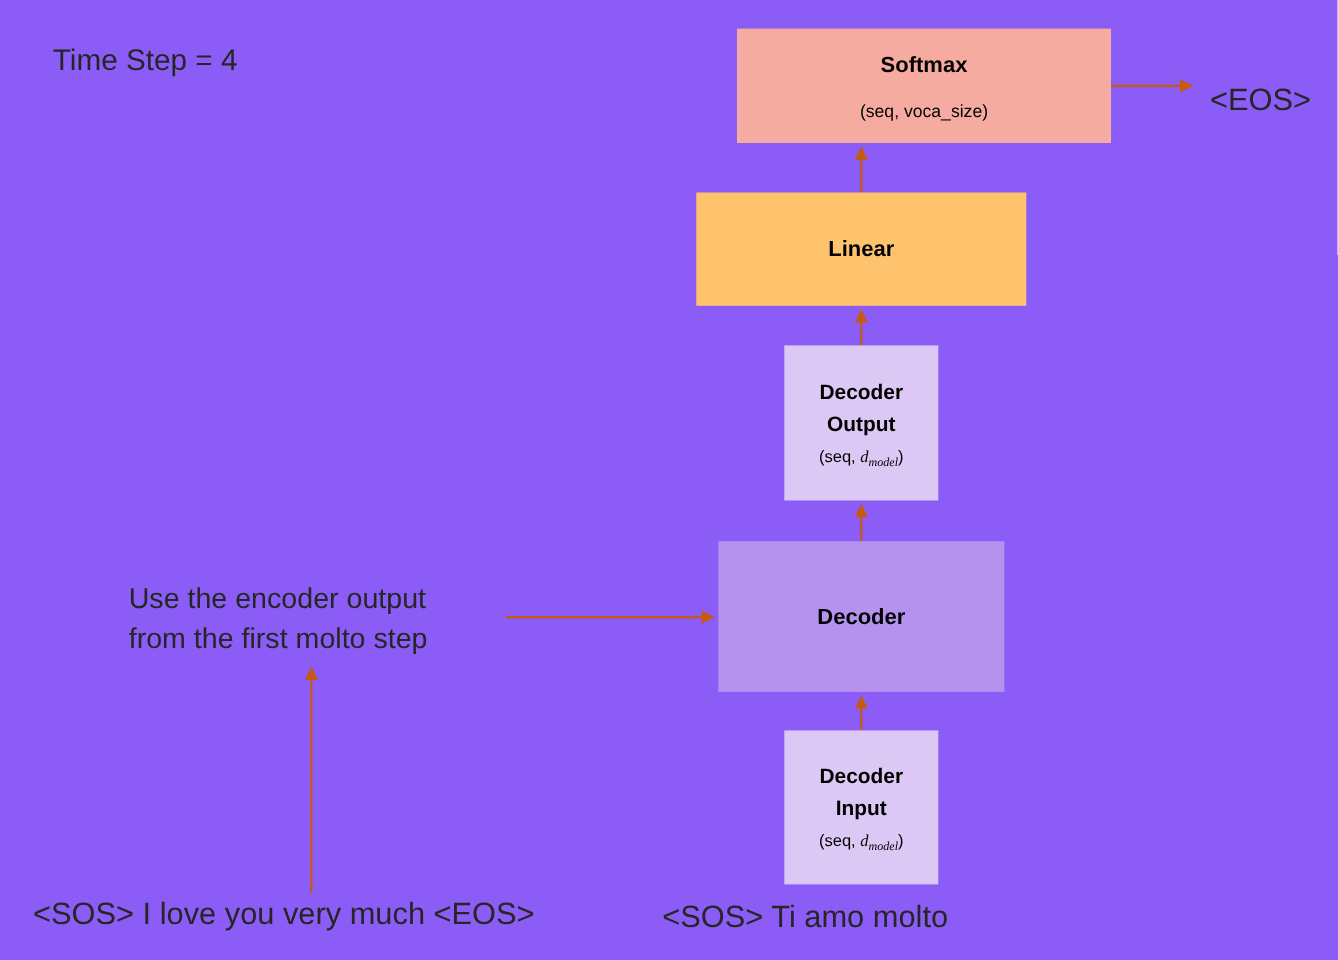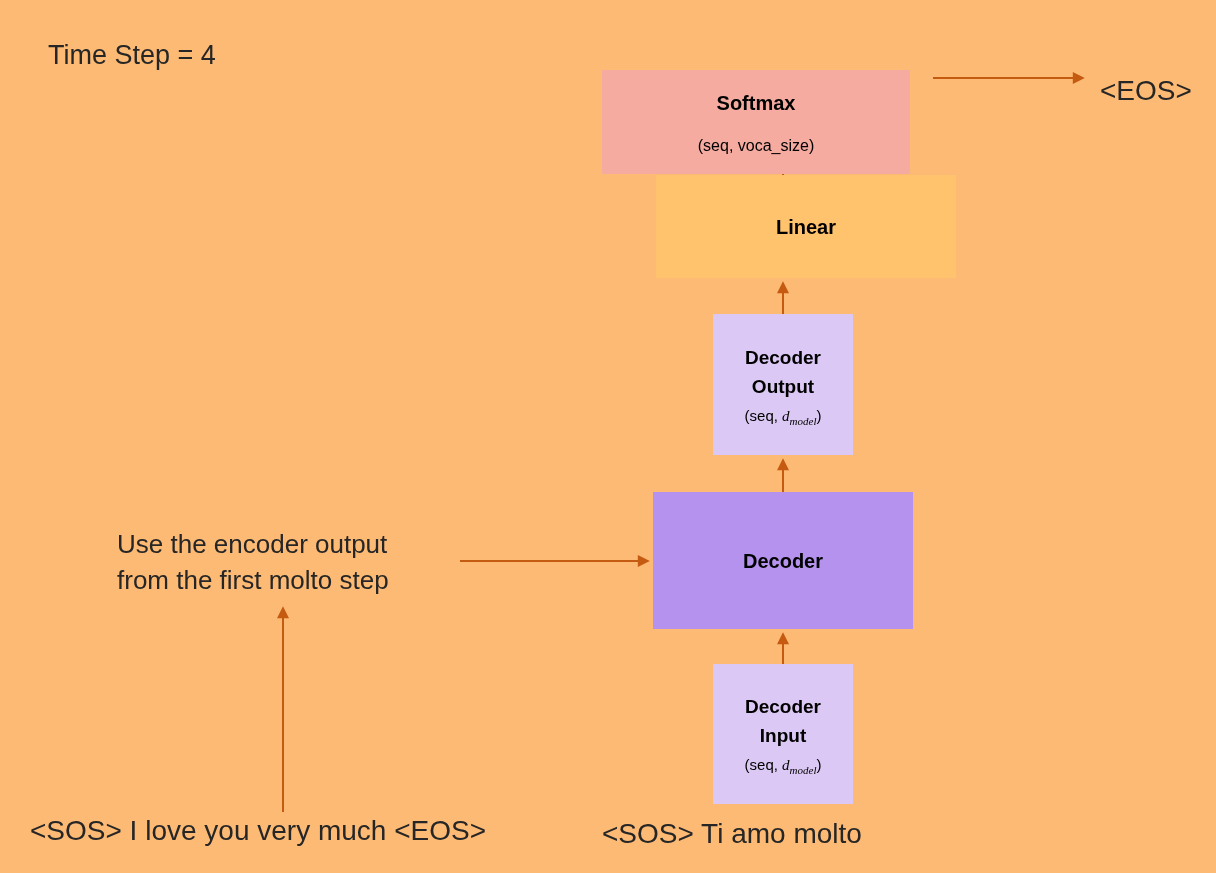--- a/index.html
+++ b/index.html
@@ -10,21 +10,21 @@
     --arrow: #C55A11;
     --text: #262626;
     --label: #000000;
   }
   * { margin: 0; padding: 0; box-sizing: border-box; }
   html, body { background: #ffffff; }
   .canvas {
     position: relative;
     width: 1216px;
     height: 873px;
-    background: #fdba74;
+    background: #8b5cf6;
     font-family: "Liberation Sans", "DejaVu Sans", sans-serif;
     color: var(--text);
     overflow: hidden;
   }
   .arrows-layer {
     position: absolute;
     left: 0; top: 0;
     width: 1216px; height: 873px;
     pointer-events: none;
   }
@@ -55,22 +55,22 @@
   }
   .box.small .box-label { font-size: 19px; line-height: 29px; }
   .box.small .box-sub   { font-size: 15px; margin-top: 6px; }
 
   .mvar {
     font-family: "Liberation Serif", "DejaVu Serif", serif;
     font-style: italic;
   }
   sub.mvar { font-size: 11px; }
 
-  .softmax        { left: 602px; top: 26px;  width: 308px; height: 104px; background: var(--softmax_bg); margin-top: 44px; }
-  .linear         { left: 656px; top: 175px; width: 300px; height: 103px; background: var(--linear_bg); }
+  .softmax        { left: 670px; top: 26px;  width: 340px; height: 104px; background: var(--softmax_bg); }
+  .linear         { left: 633px; top: 175px; width: 300px; height: 103px; background: var(--linear_bg); }
   .decoder-output { left: 713px; top: 314px; width: 140px; height: 141px; background: var(--decoder_io_bg); }
   .decoder        { left: 653px; top: 492px; width: 260px; height: 137px; background: var(--decoder_bg); }
   .decoder-input  { left: 713px; top: 664px; width: 140px; height: 140px; background: var(--decoder_io_bg); }
 
   .note { position: absolute; color: var(--text); }
   .time-step       { left: 48px;   top: 40px;  font-size: 27px; }
   .encoder-note    { left: 117px;  top: 526px; font-size: 26px; line-height: 36px; }
   .source-sentence { left: 30px;   top: 815px; font-size: 28px; }
   .target-sentence { left: 602px;  top: 818px; font-size: 28px; }
   .predicted-token { left: 1100px; top: 62px;  font-size: 28px; margin-top: 13px; }

